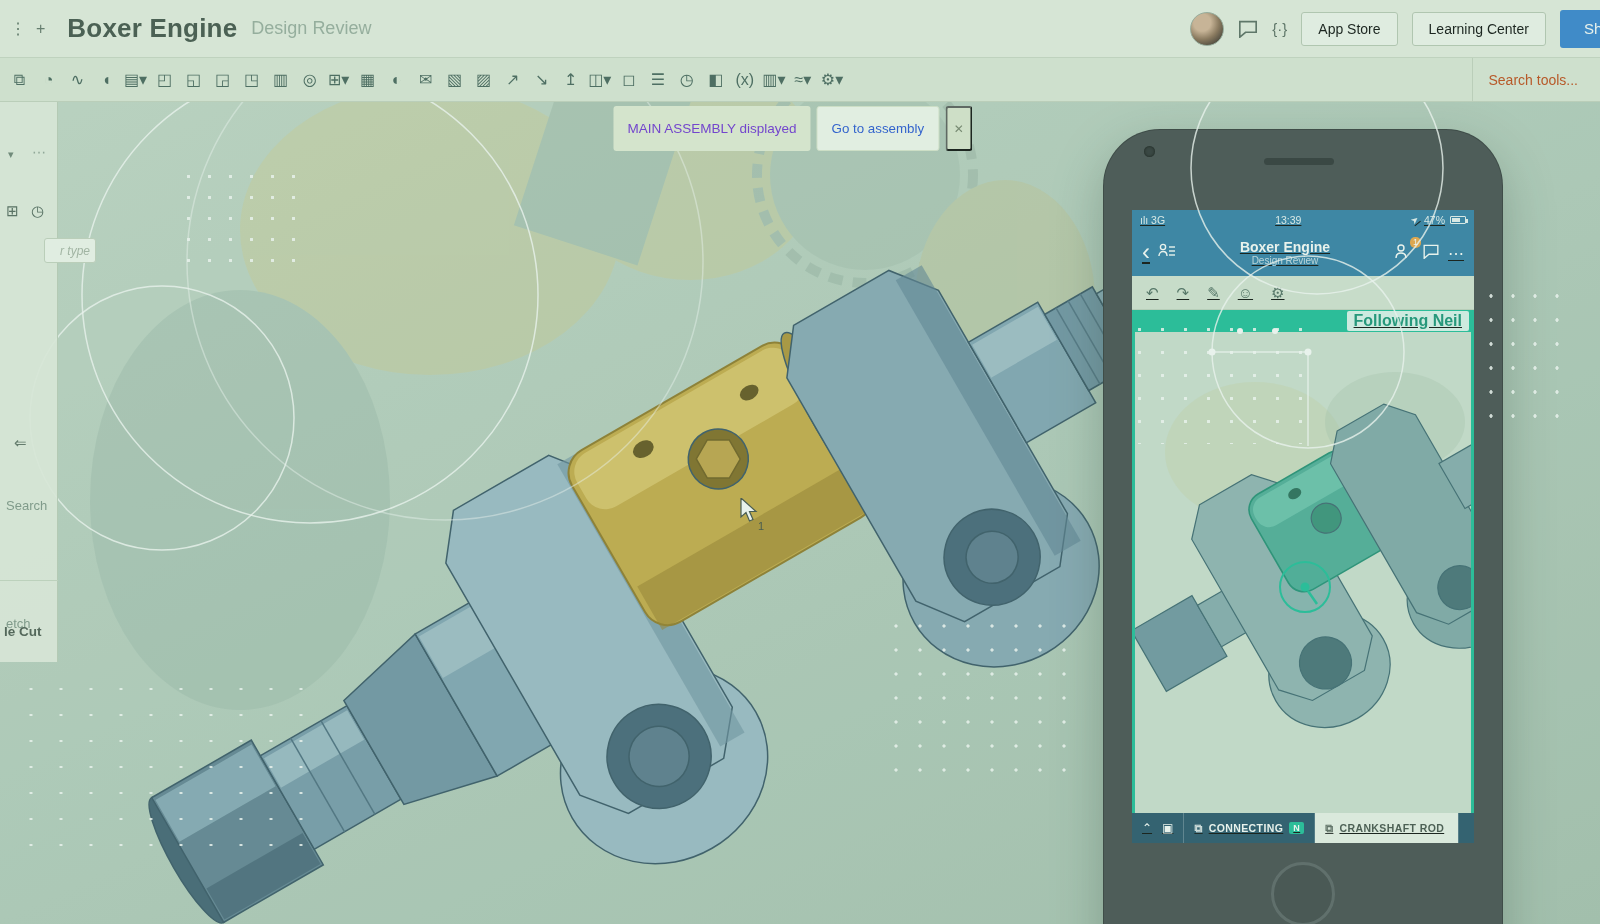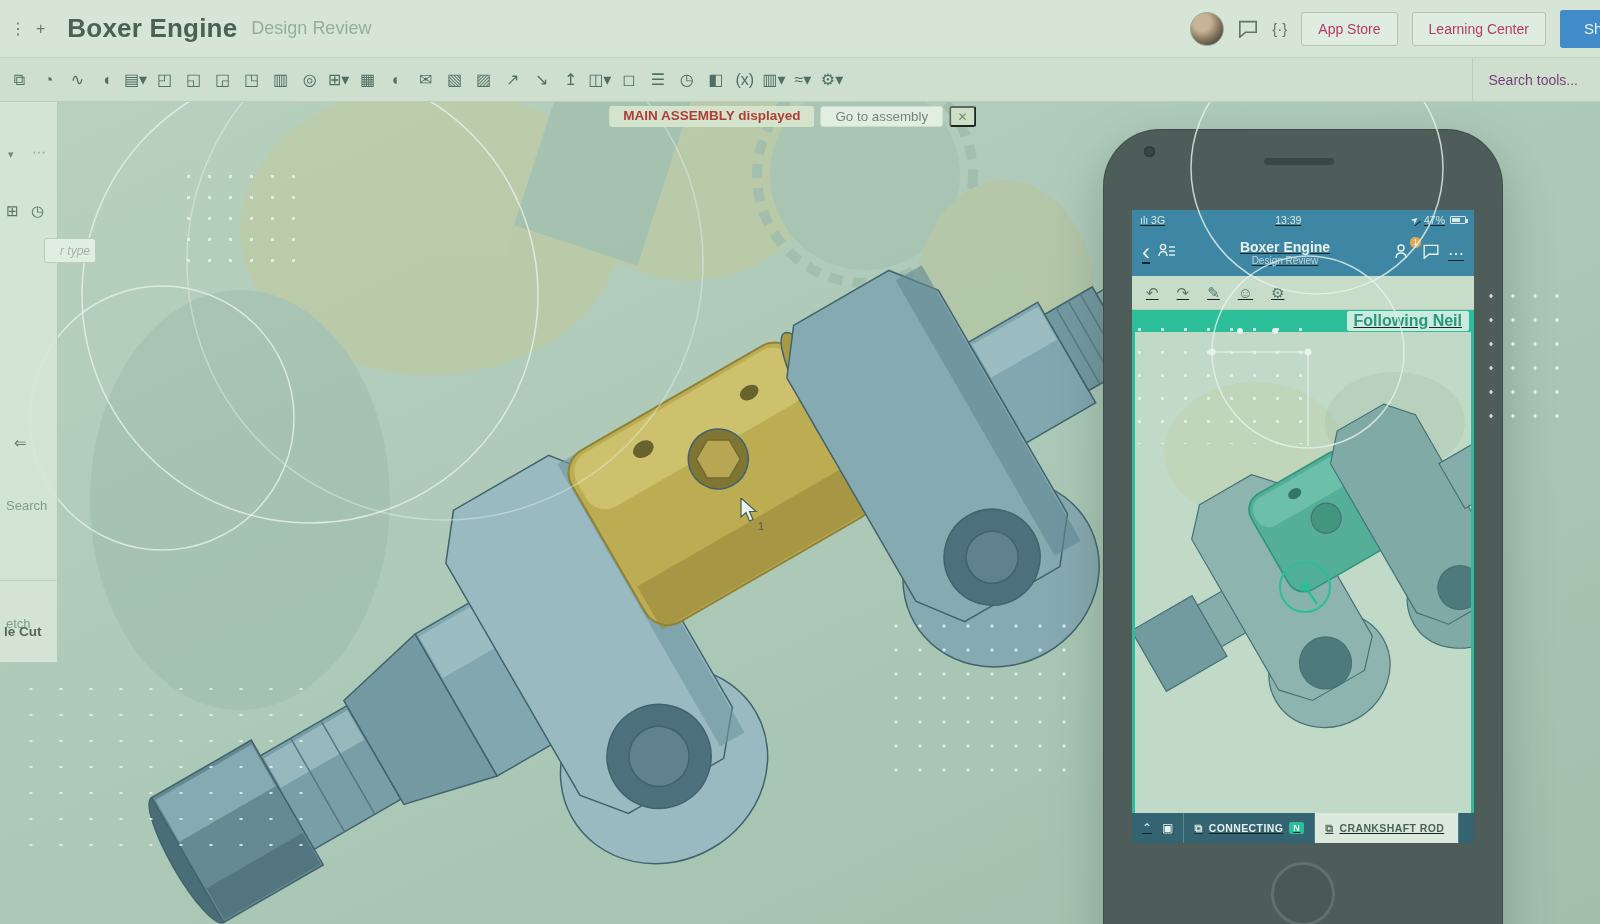--- a/index.html
+++ b/index.html
@@ -26,37 +26,37 @@
   .app-header { position:absolute; top:0; left:0; right:0; height:58px; background:#e9efe3;
                 border-bottom:1px solid #ccd8c6; display:flex; align-items:center; z-index:30; padding-left:10px; }
   .hdr-icon { color:#5c6e63; font-size:16px; margin-right:10px; }
   .hdr-title { font-size:26px; font-weight:bold; color:#3b4a41; margin-left:12px; letter-spacing:.2px; }
   .hdr-sub { font-size:18px; color:#98ab9d; margin-left:14px; }
   .hdr-right { margin-left:auto; display:flex; align-items:center; gap:14px; }
   .avatar { width:34px; height:34px; border-radius:50%; border:1px solid #9aa99c;
             background:radial-gradient(circle at 35% 30%, #d6b295 0 28%, #8a6a50 55%, #43322a 80%); }
   .hdr-svg-icon svg { display:block; }
   .fs-icon { font-size:15px; color:#54665c; }
-  .btn { height:34px; padding:0 16px; border:1px solid #bac8b5; background:#f4f8f1; color:#be185d;
+  .btn { height:34px; padding:0 16px; border:1px solid #bac8b5; background:#f4f8f1; color:#000000;
          font-size:14px; border-radius:3px; display:flex; align-items:center; white-space:nowrap; }
   .btn-share { background:#2d7fd3; color:#fff; border:none; height:38px; padding:0 24px; font-size:15px;
                margin-right:-48px; border-radius:3px; }
 
   
   .tools-bar { position:absolute; top:58px; left:0; right:0; height:44px; background:#dfe9d9;
                border-bottom:1px solid #c6d3c0; display:flex; align-items:center; gap:2px; padding:0 6px; z-index:30; }
   .tool { min-width:27px; text-align:center; font-size:16px; color:#3f5c54; padding:3px 2px; cursor:default; }
-  .tools-search { margin-left:auto; color:#701a75; font-size:14px; padding:0 16px; border-left:1px solid #c6d3c0;
+  .tools-search { margin-left:auto; color:#c2410c; font-size:14px; padding:0 16px; border-left:1px solid #c6d3c0;
                   height:100%; display:flex; align-items:center; white-space:nowrap; }
 
   
   .banner { position:absolute; top:106px; left:50%; transform:translateX(-52%); display:flex; gap:6px;
             z-index:30; font-size:13.5px; }
-  .banner-msg { background:#e7eed7; color:#b91c1c; padding:2px 14px; border-radius:3px; font-weight:700; }
-  .banner-action { background:#f7faf2; color:#737373; padding:2px 14px; border-radius:3px; border:1px solid #dde6cf; }
+  .banner-msg { background:#e7eed7; color:#6d28d9; padding:15px 14px; border-radius:3px; font-weight:400; }
+  .banner-action { background:#f7faf2; color:#1d4ed8; padding:2px 14px; border-radius:3px; border:1px solid #dde6cf; }
   .banner-close { background:#dfe8d1; color:#727d67; width:27px; display:flex; align-items:center;
                   justify-content:center; border-radius:3px; font-size:12px; }
 
   
   .left-panel { position:absolute; left:0; top:102px; width:58px; height:560px;
                 background:rgba(233,240,228,.92); border-right:1px solid rgba(186,202,182,.9); z-index:28; }
   .left-panel > * { position:absolute; }
   .lp-caret { left:8px; top:46px; color:#6b7f72; font-size:11px; }
   .lp-more  { left:32px; top:42px; color:#93a396; font-size:14px; }
   .lp-add   { left:6px; top:100px; font-size:15px; color:#4e6157; }

